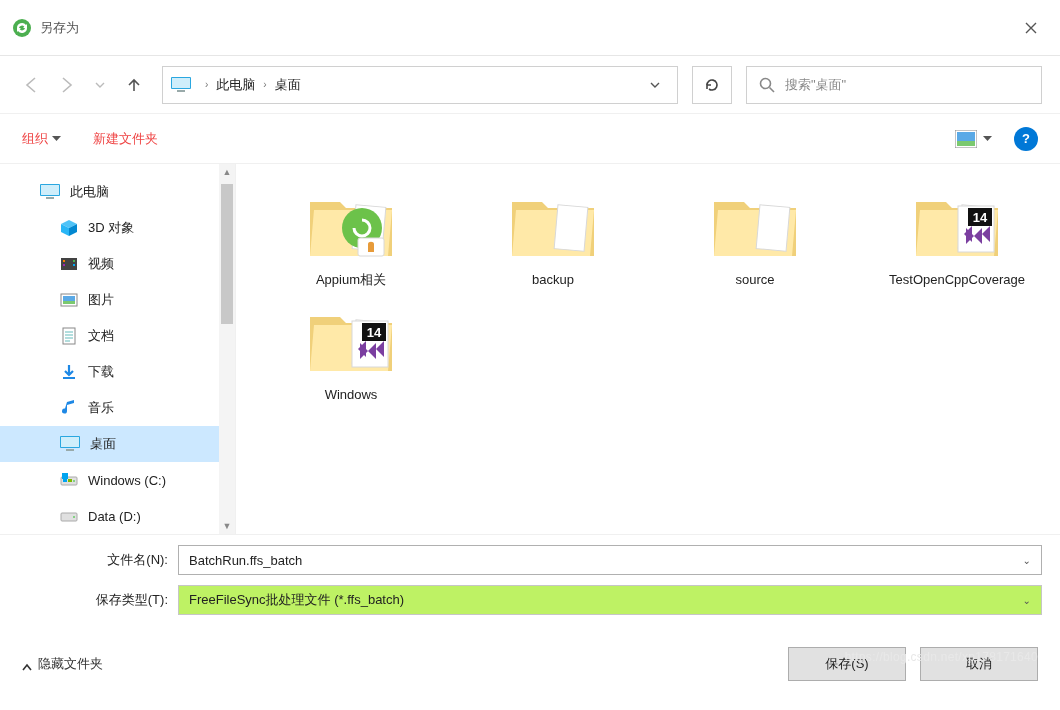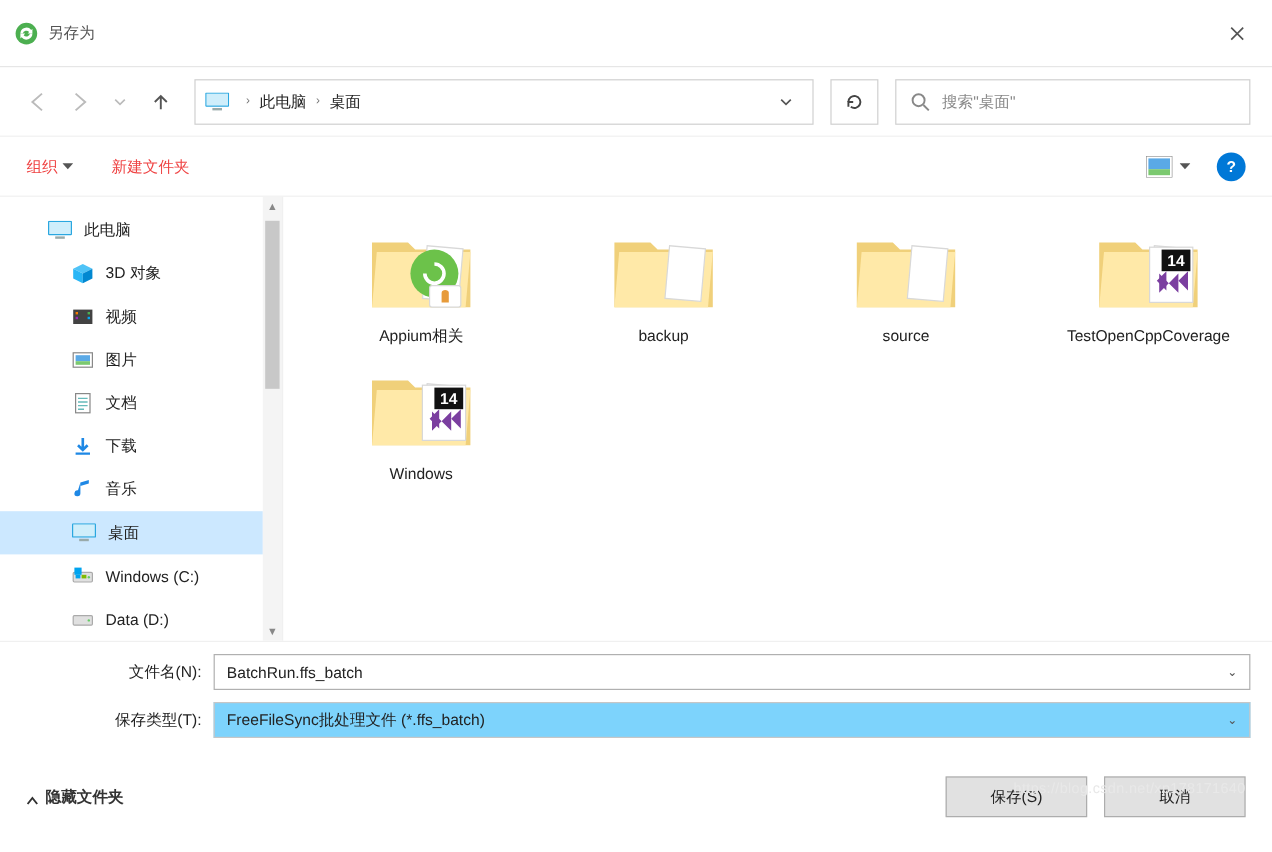--- a/index.html
+++ b/index.html
@@ -56,25 +56,25 @@
 .file-item .folder-icon { width: 90px; height: 80px; display: flex; align-items: center; justify-content: center; }
 .file-item .flabel { text-align: center; color: #222; line-height: 1.3; max-width: 150px; }
 
 
 .footer1 { border-top: 1px solid #f0f0f0; padding: 10px 18px 0 18px; }
 .field-row { display: flex; align-items: center; margin-bottom: 10px; }
 .field-row .flabel-r { width: 160px; text-align: right; padding-right: 10px; color: #222; }
 .field-row .combo { flex: 1; height: 30px; border: 1px solid #b0b0b0; display: flex; align-items: center; padding: 0 10px; background: #fff; }
 .field-row .combo .val { flex: 1; color: #222; }
 .field-row .combo .dd { color: #555; font-size: 10px; }
-.field-row .combo.type { background: #7dd3fc; border-color: #c6c6c6; }
+.field-row .combo.type { background: #bef264; border-color: #c6c6c6; }
 
 
 .footer2 { display: flex; align-items: center; padding: 22px 22px 20px 22px; }
-.footer2 .hide { display: flex; align-items: flex-end; gap: 6px; color: #333; font-weight: bold; }
+.footer2 .hide { display: flex; align-items: flex-end; gap: 6px; color: #333; }
 .footer2 .spacer { flex: 1; }
 .footer2 button { width: 118px; height: 34px; margin-left: 14px; background: #e1e1e1; border: 1px solid #adadad; color: #222; font-size: 13px; cursor: default; }
 
 
 svg { display: block; }
 
 
 .watermark { position: fixed; right: 22px; bottom: 46px; color: #e8e8e8; font-size: 12px; pointer-events: none; letter-spacing: 0.3px; }
 </style>
 </head>

